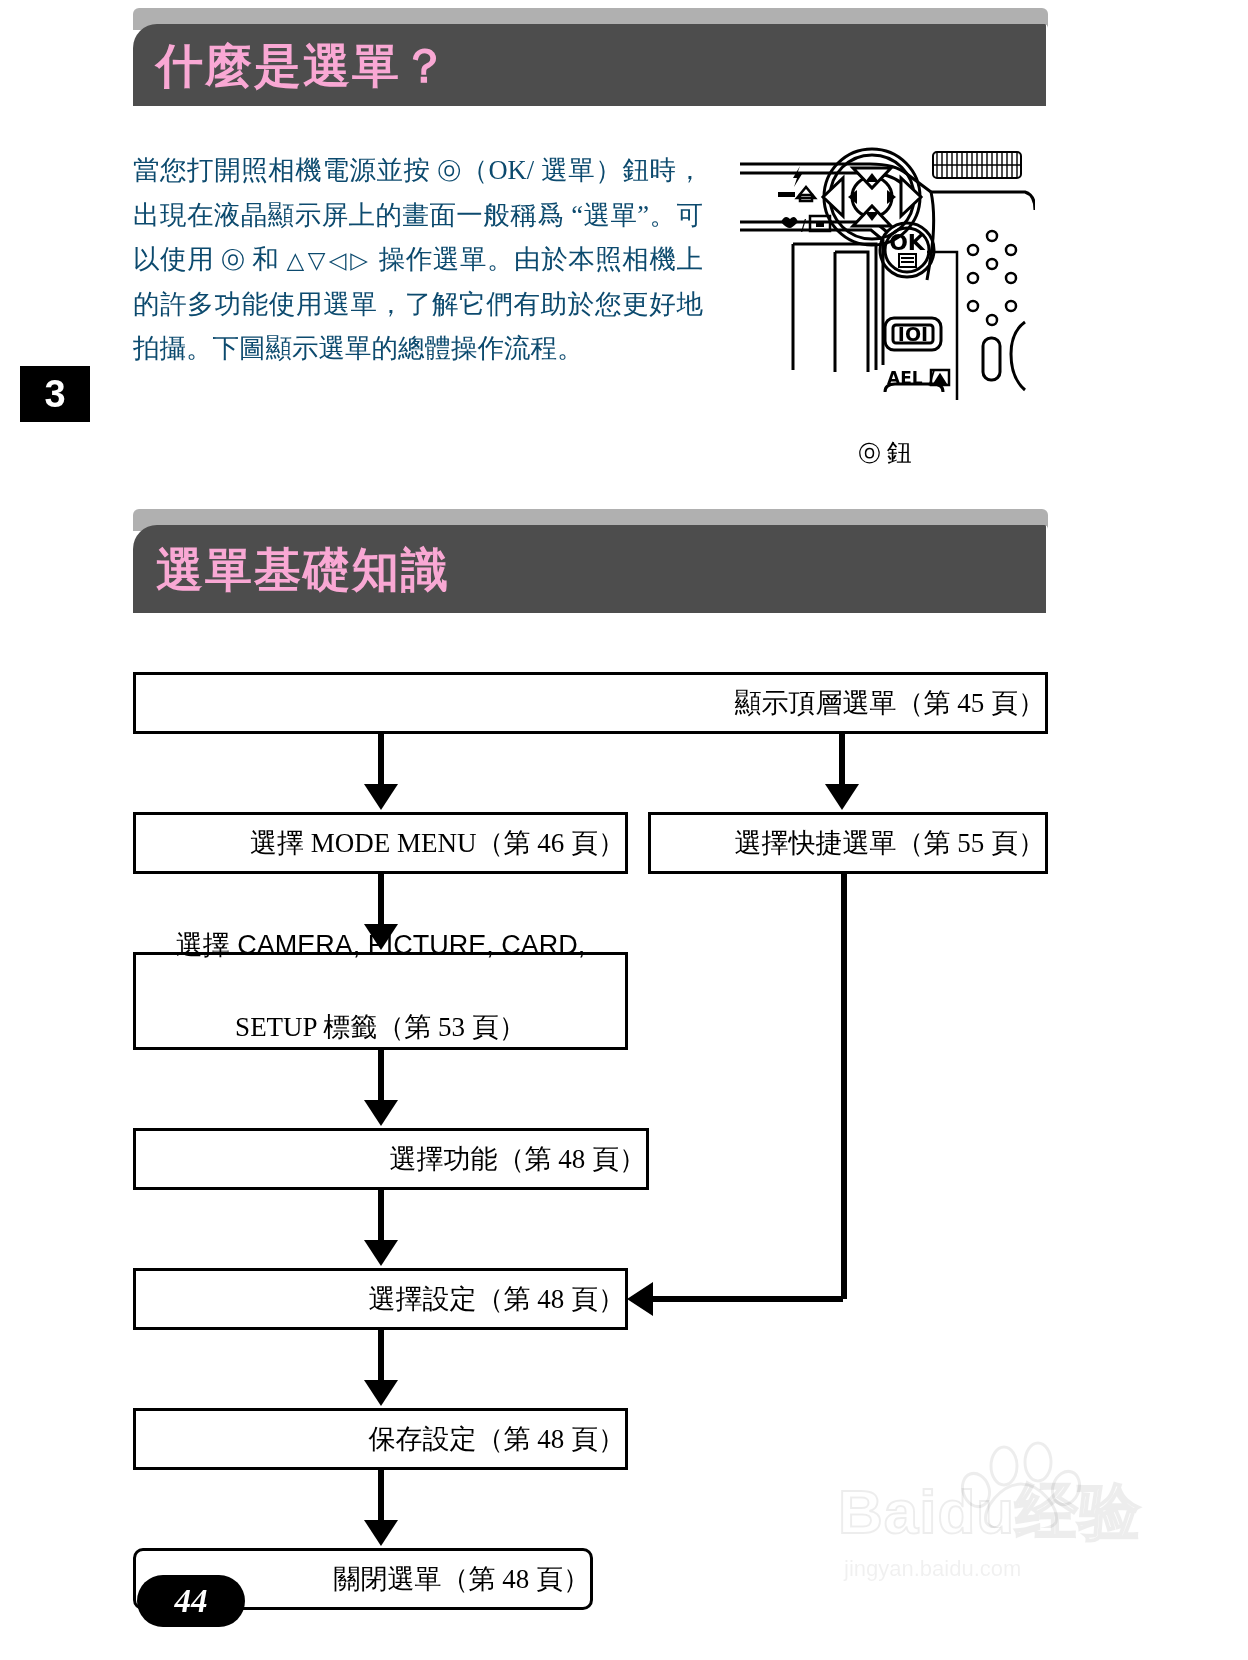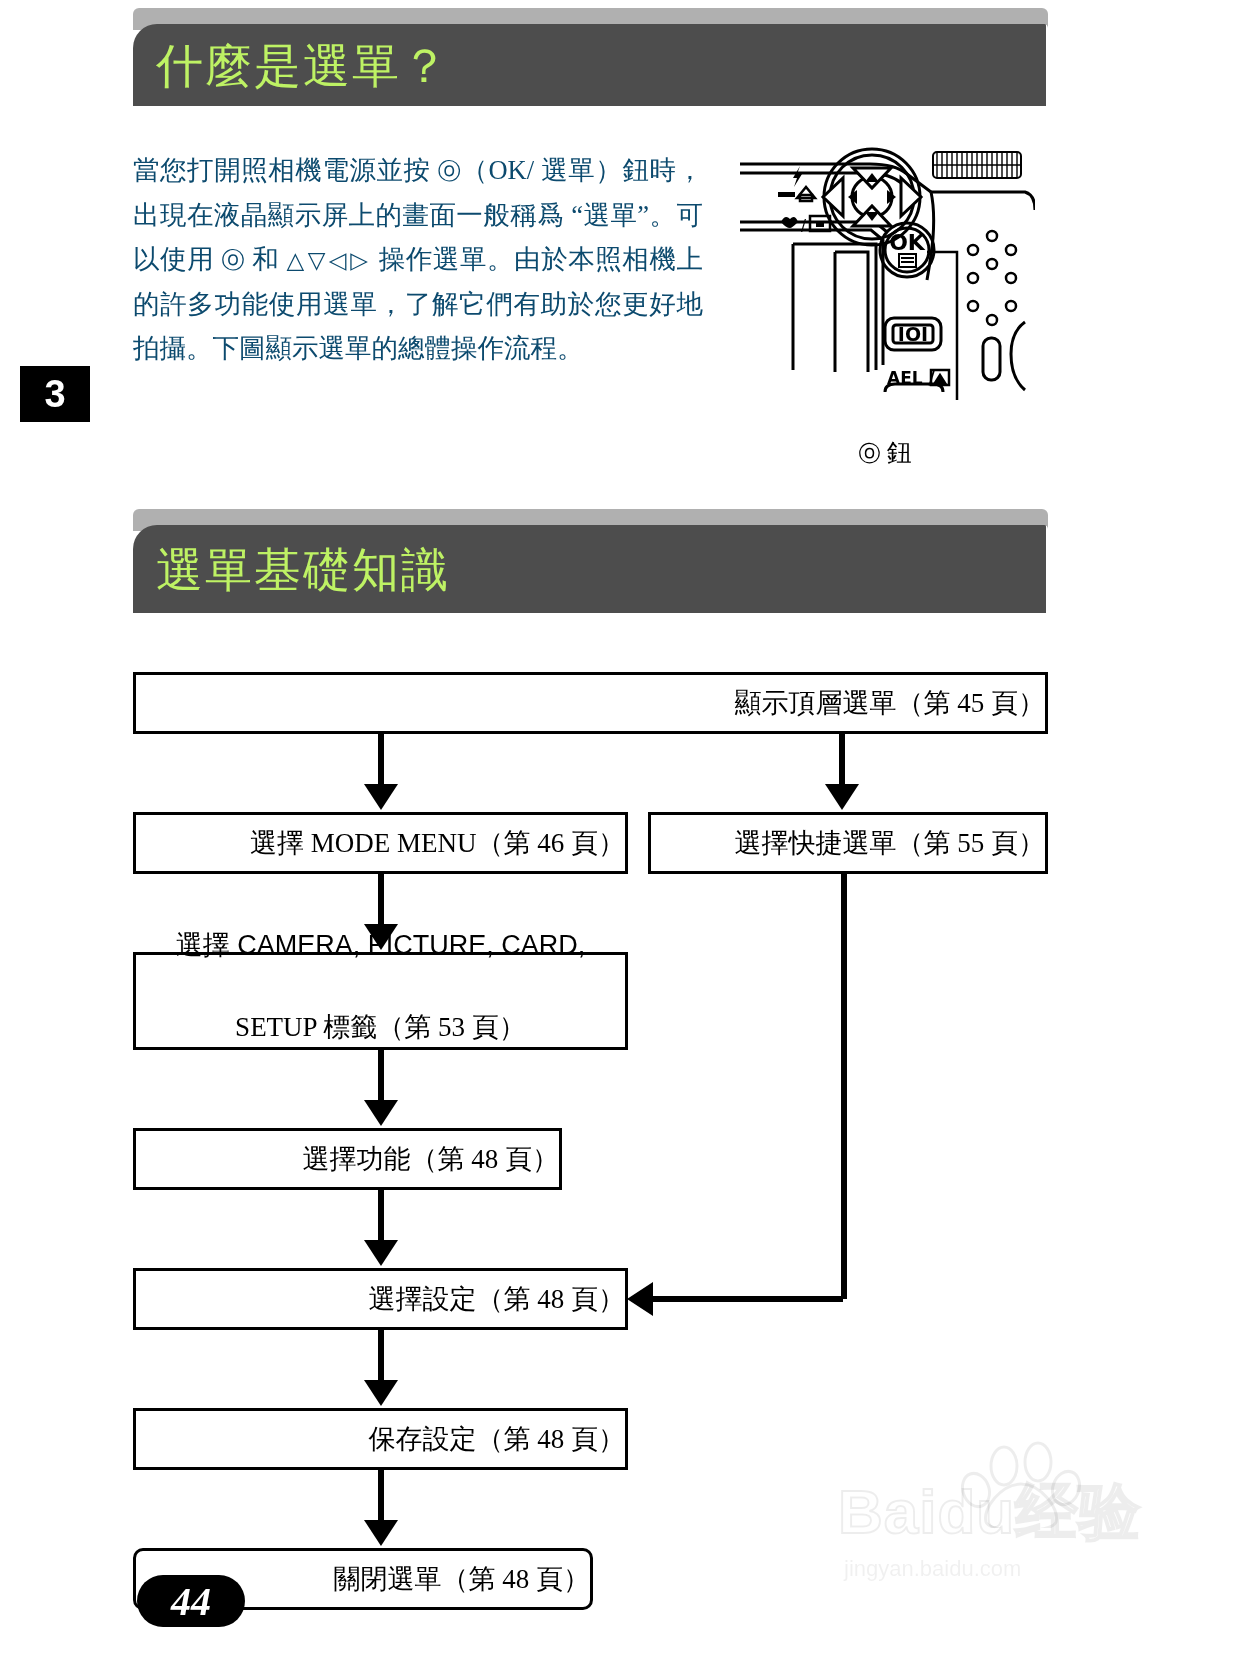--- a/index.html
+++ b/index.html
@@ -30,21 +30,21 @@
   }
   .heading-bar{
     position:absolute;left:0;top:16px;width:915px;height:84px;
     background:#4d4d4d;
     border-top-left-radius:24px;
     border-top-right-radius:4px;
     box-shadow:-2px -2px 0 0 #ffffff inset;
   }
   .heading-bar .htext{
     position:absolute;left:23px;top:50%;transform:translateY(-50%);
-    color:#bef264;font-size:47px;font-weight:normal;letter-spacing:2px;
+    color:#f9a8d4;font-size:47px;font-weight:bold;letter-spacing:2px;
     font-family:"DejaVu Sans","Liberation Sans",sans-serif;
     white-space:nowrap;
   }
   #heading1{top:8px;}
   #heading2{top:509px;}
   #heading2 .heading-bar{height:90px;}
 
   
   .intro{
     position:absolute;left:133px;top:148px;width:570px;
@@ -87,21 +87,21 @@
     border-top:17px solid transparent;border-bottom:17px solid transparent;
     border-right:26px solid #000;
   }
   .arrow-h{position:absolute;background:#000;height:6px;}
 
   
   .pagenum{
     position:absolute;left:137px;top:1575px;
     width:108px;height:52px;border-radius:26px;background:#000;
     display:flex;align-items:center;justify-content:center;
-    color:#fff;font-size:40px;font-style:italic;font-weight:bold;
+    color:#fff;font-size:33px;font-style:italic;font-weight:bold;
     font-family:"Liberation Serif","DejaVu Serif",serif;
   }
 
   
   .watermark{
     position:absolute;left:838px;top:1420px;width:380px;height:160px;
     pointer-events:none;user-select:none;
   }
   .wm-text{
     position:absolute;left:0;top:50px;
@@ -292,21 +292,21 @@
     <div class="arrow-head-down" style="left:231px;top:252px;"></div>
 
     <div class="fbox" style="left:0;top:280px;width:495px;height:98px;flex-direction:column;gap:42px;">
       <span class="latin">選擇 CAMERA, PICTURE, CARD,</span>
       <span>SETUP 標籤（第 53 頁）</span>
     </div>
 
     <div class="arrow-v" style="left:245px;top:378px;height:56px;"></div>
     <div class="arrow-head-down" style="left:231px;top:428px;"></div>
 
-    <div class="fbox" style="left:0;top:456px;width:429px;height:62px;">
+    <div class="fbox" style="left:0;top:456px;width:516px;height:62px;">
       <span>選擇功能（第 48 頁）</span>
     </div>
 
     <div class="arrow-v" style="left:245px;top:518px;height:56px;"></div>
     <div class="arrow-head-down" style="left:231px;top:568px;"></div>
 
     <div class="fbox" style="left:0;top:596px;width:495px;height:62px;">
       <span>選擇設定（第 48 頁）</span>
     </div>
 

